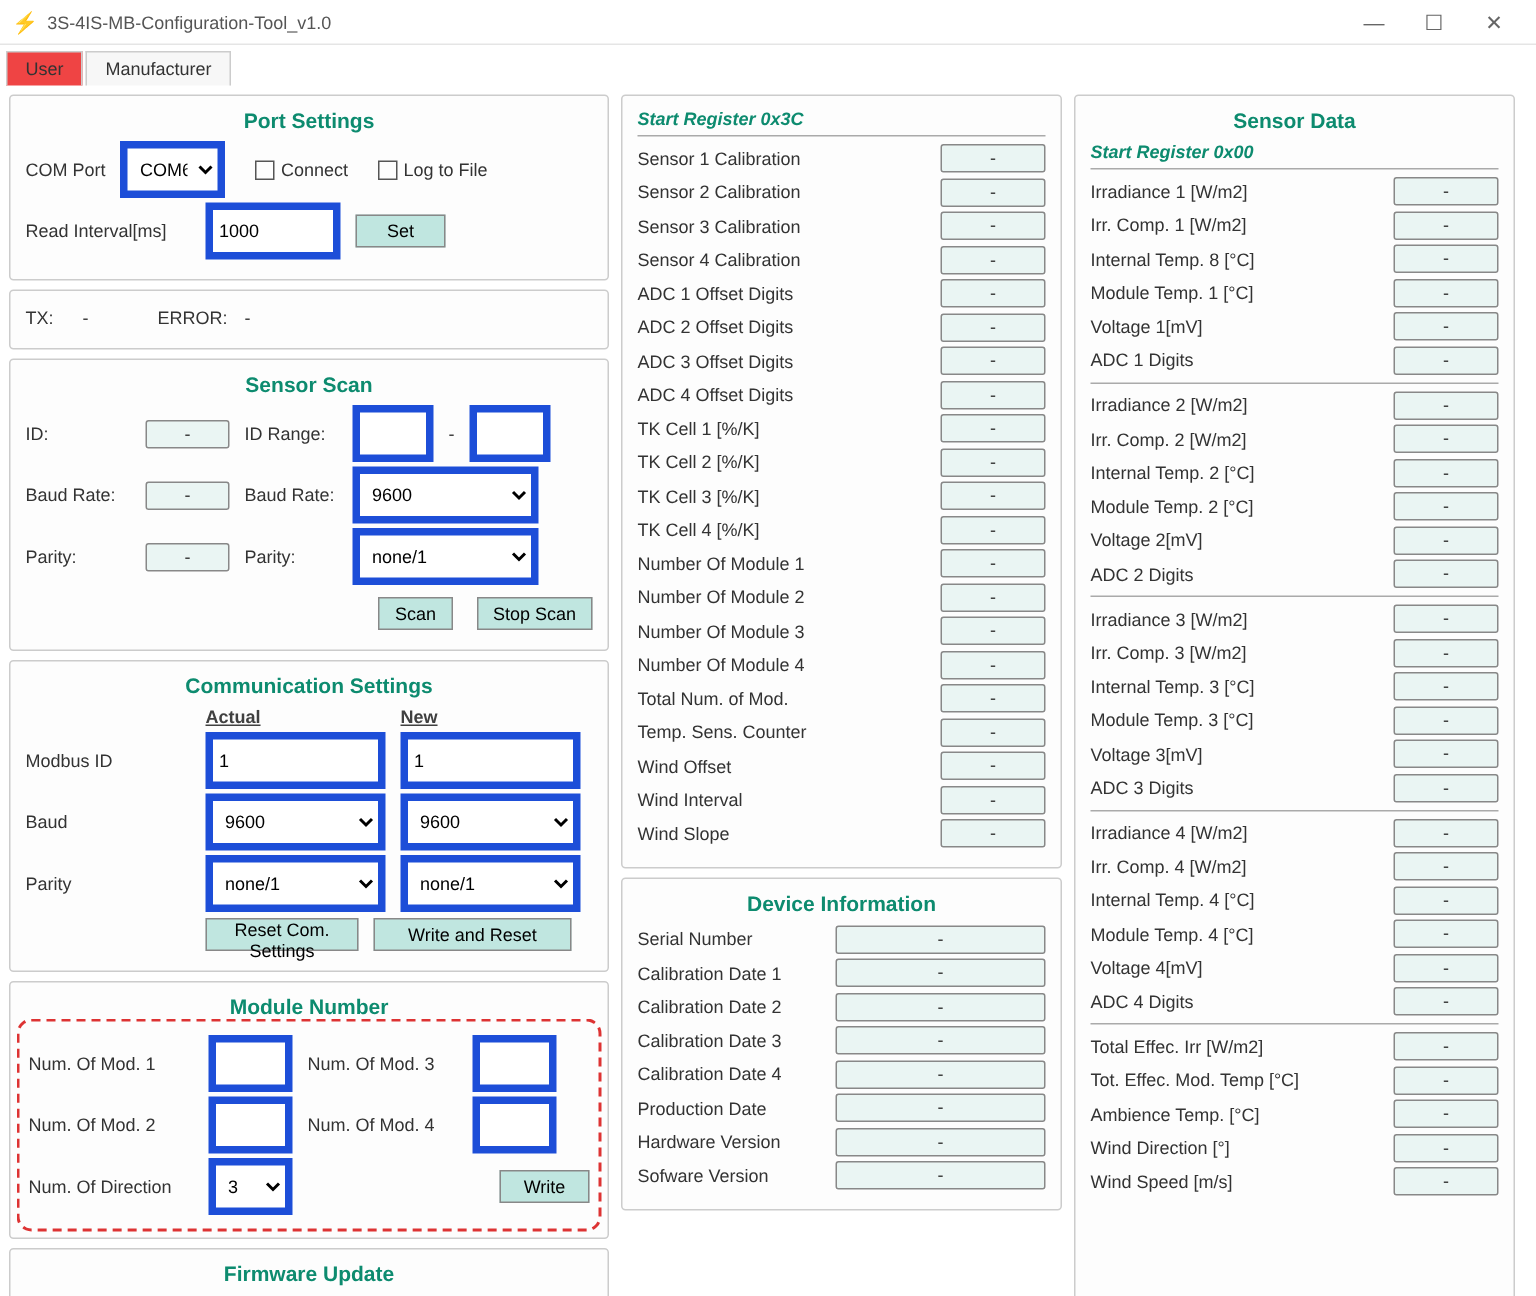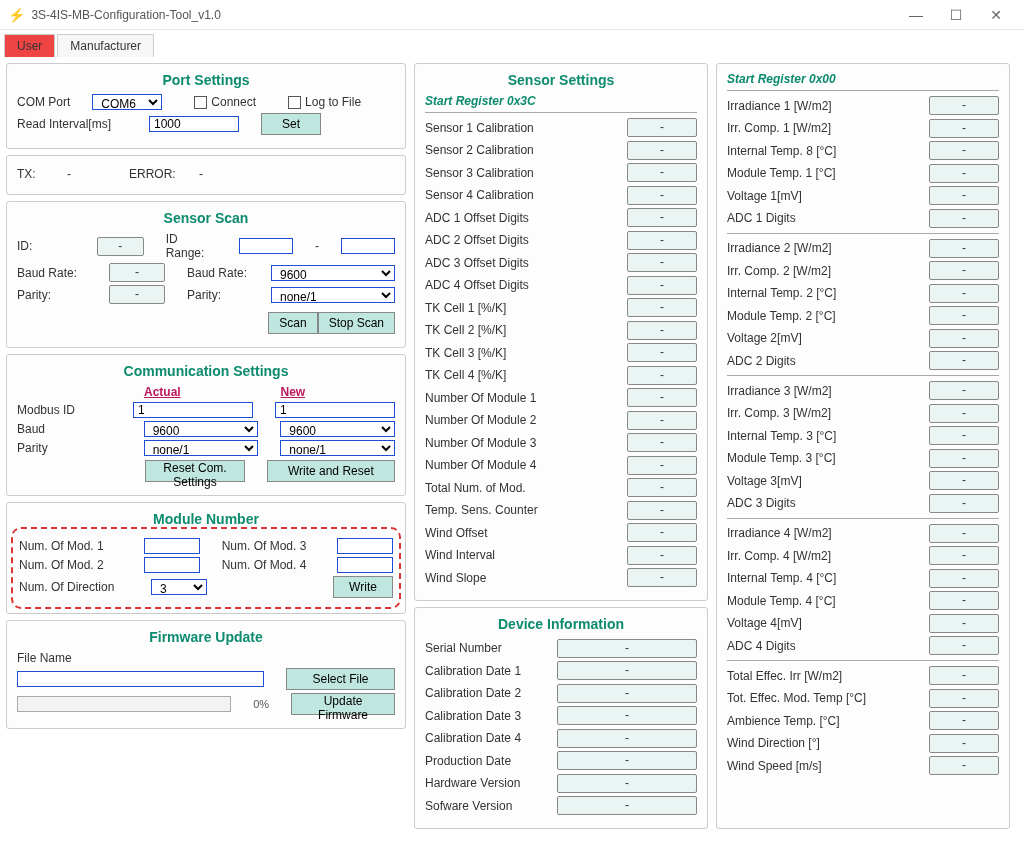--- a/index.html
+++ b/index.html
@@ -12,32 +12,32 @@
 .tab { padding: 4px 12px; border: 1px solid #ccc; border-bottom: none; background: #f7f7f7; margin-right: 2px; font-size: 12px; }
 .tab.active { background: #ef4444; }
 .content { display: flex; gap: 8px; padding: 6px; }
 .col { display: flex; flex-direction: column; gap: 6px; }
 .col1 { width: 400px; }
 .col2 { width: 294px; }
 .col3 { width: 294px; }
 .panel { border: 1px solid #ccc; border-radius: 3px; padding: 8px 10px 10px 10px; background: #fdfdfd; }
 .panel-title { color: #0d8b6f; font-weight: 600; font-size: 14px; margin-bottom: 6px; text-align: center; }
 .subtitle { color: #0d8b6f; font-style: italic; font-weight: 600; font-size: 12px; margin-bottom: 4px; }
-.row { display: flex; align-items: center; gap: 22px; margin: 3px 0; }
+.row { display: flex; align-items: center; gap: 10px; margin: 3px 0; }
 .lbl { color: #333; }
-select, input[type=text] { border: 1px solid #1d4ed8; height: 16px; padding: 1px 4px; font-size: 12px; background: #fff; }
+select, input[type=text] { border: 5px solid #1d4ed8; height: 38px; padding: 1px 4px; font-size: 12px; background: #fff; }
 .btn { background: #c0e6e0; border: 1px solid #888; height: 22px; padding: 0 10px; font-size: 12px; cursor: pointer; }
 .chk { display: inline-flex; align-items: center; gap: 4px; padding-left: 10px; }
 .chk-box { width: 13px; height: 13px; border: 1px solid #555; display: inline-block; }
 hr.divider { border: none; border-top: 1px solid #aaa; margin: 4px 0; }
 .kv { display: flex; align-items: center; justify-content: space-between; margin: 1.5px 0; height: 21px; }
 .kv .k { font-size: 12px; color: #333; }
 .kv .v { width: 70px; height: 19px; border: 1px solid #888; background: #eaf5f3; text-align: center; font-size: 12px; line-height: 17px; border-radius: 2px; }
 .widebox { width: 140px; height: 19px; border: 1px solid #888; background: #eaf5f3; text-align: center; font-size: 12px; line-height: 17px; border-radius: 2px; }
-.col-hdr { color: #be185d; font-weight: 600; text-decoration: underline; font-size: 12px; }
+.col-hdr { color: #404040; font-weight: 600; text-decoration: underline; font-size: 12px; }
 .dashed-box { border: 2px dashed #d33; border-radius: 10px; padding: 6px; margin: -6px; }
 .scanbox { width: 56px; height: 19px; border: 1px solid #888; background: #eaf5f3; text-align: center; font-size: 12px; line-height: 17px; border-radius: 2px; display: inline-block; }
 .progress { width: 230px; height: 16px; border: 1px solid #aaa; background: #f3f3f3; display: inline-block; }
 .small { font-size: 11px; color: #555; }
 </style>
 </head>
 <body>
 
 <div class="titlebar">
   <span class="icon">⚡</span>
@@ -101,21 +101,21 @@
         <span class="scanbox">-</span>
         <span class="lbl" style="width:62px">Baud Rate:</span>
         <select style="width:124px"><option>9600</option></select>
       </div>
       <div class="row">
         <span class="lbl" style="width:70px">Parity:</span>
         <span class="scanbox">-</span>
         <span class="lbl" style="width:62px">Parity:</span>
         <select style="width:124px"><option>none/1</option></select>
       </div>
-      <div class="row" style="justify-content:flex-end; margin-top:8px; gap:0">
+      <div class="row" style="justify-content:flex-end; margin-top:8px; gap:16px">
         <button class="btn">Scan</button>
         <button class="btn">Stop Scan</button>
       </div>
     </div>
 
     <div class="panel">
       <div class="panel-title">Communication Settings</div>
       <div class="row">
         <span style="width:110px"></span>
         <span class="col-hdr" style="width:120px">Actual</span>
@@ -180,21 +180,20 @@
         <span class="progress"></span>
         <span class="small">0%</span>
         <button class="btn" style="width:110px">Update Firmware</button>
       </div>
     </div>
 
   </div>
 
   <div class="col col2">
     <div class="panel">
-      <div class="panel-title">Sensor Settings</div>
       <div class="subtitle">Start Register 0x3C</div>
       <hr class="divider">
       <div id="sensor-settings-list">
           <div class="kv">
             <span class="k">Sensor 1 Calibration</span>
             <span class="v">-</span>
           </div>
           <div class="kv">
             <span class="k">Sensor 2 Calibration</span>
             <span class="v">-</span>
@@ -311,20 +310,21 @@
           <div class="kv">
             <span class="k">Sofware Version</span>
             <span class="widebox">-</span>
           </div>
         </div>
     </div>
   </div>
 
   <div class="col col3">
     <div class="panel" style="height:100%">
+      <div class="panel-title">Sensor Data</div>
       <div class="subtitle">Start Register 0x00</div>
       <hr class="divider">
       <div id="sensor-data-list">
           <div class="kv">
             <span class="k">Irradiance 1 [W/m2]</span>
             <span class="v">-</span>
           </div>
           <div class="kv">
             <span class="k">Irr. Comp. 1 [W/m2]</span>
             <span class="v">-</span>

